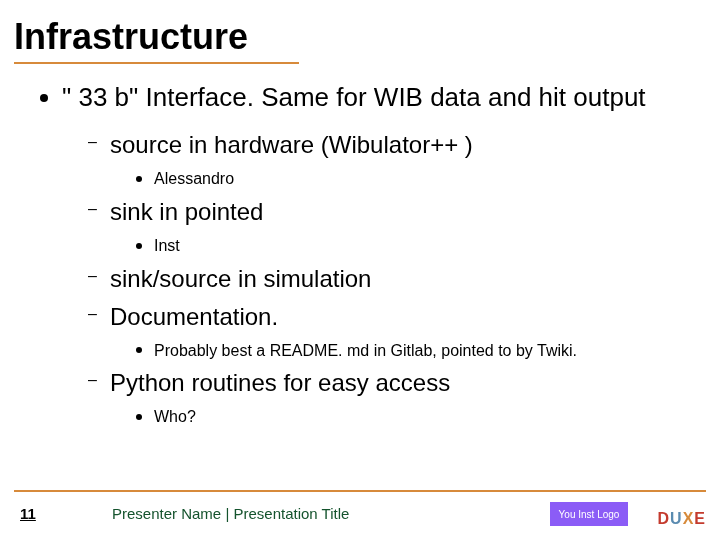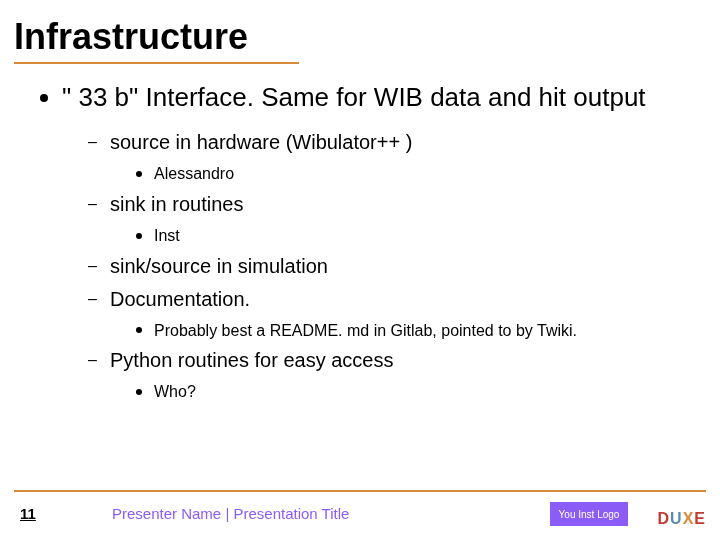--- a/index.html
+++ b/index.html
@@ -9,29 +9,29 @@
   .title-underline { position: absolute; top: 62px; left: 14px; width: 285px; border-bottom: 2px solid #d78a3b; }
 
   .content { position: absolute; top: 82px; left: 40px; right: 28px; }
 
   .lvl1 { margin: 0 0 18px 0; }
   .lvl1 .bullet { display:inline-block; width:8px; height:8px; background:#000; border-radius:50%; vertical-align:middle; margin-right:14px; }
   .lvl1 .text { font-size: 26px; vertical-align:middle; }
 
   .lvl2 { margin: 10px 0 10px 48px; }
   .lvl2 .dash { display:inline-block; width:10px; vertical-align:top; font-size:16px; line-height:22px; margin-right:12px; color:#000; }
-  .lvl2 .text { font-size: 20px; vertical-align:top;margin-top:48px; }
+  .lvl2 .text { font-size: 24px; vertical-align:top;margin-top:48px; }
 
   .lvl3 { margin: 8px 0 8px 96px; }
   .lvl3 .bullet { display:inline-block; width:6px; height:6px; background:#000; border-radius:50%; vertical-align:middle; margin-right:12px; }
   .lvl3 .text { font-size: 16px; vertical-align:middle; }
 
   .footer-rule { position:absolute; left:14px; right:14px; bottom:48px; border-top:2px solid #d78a3b; }
   .page-num { position:absolute; left:20px; bottom:18px; font-size:15px; font-weight:bold; color:#000;text-decoration:underline; }
-  .footer-text { position:absolute; left:112px; bottom:18px; font-size:15px; color:#8b5cf6; }
+  .footer-text { position:absolute; left:112px; bottom:18px; font-size:15px; color:#14532d; }
 
   .inst-logo { position:absolute; right:92px; bottom:14px; width:78px; height:24px; background:#8b5cf6; color:#fff; font-size:10px; display:flex; align-items:center; justify-content:center; }
   .dune-logo { position:absolute; right:14px; bottom:12px; font-size:16px; font-weight:bold; letter-spacing:1px; }
   .dune-logo .d  { color:#c43b2e; }
   .dune-logo .u  { color:#5a8bb0; }
   .dune-logo .x  { color:#d78a3b; }
   .dune-logo .e  { color:#c43b2e; }
 </style>
 </head>
 <body>
@@ -48,21 +48,21 @@
     </div>
 
     <div class="lvl2">
       <span class="dash">–</span><span class="text">source in hardware (Wibulator++ )</span>
     </div>
     <div class="lvl3">
       <span class="bullet"></span><span class="text">Alessandro</span>
     </div>
 
     <div class="lvl2">
-      <span class="dash">–</span><span class="text">sink in routines</span>
+      <span class="dash">–</span><span class="text">sink in pointed</span>
     </div>
     <div class="lvl3">
       <span class="bullet"></span><span class="text">Inst</span>
     </div>
 
     <div class="lvl2">
       <span class="dash">–</span><span class="text">sink/source in simulation</span>
     </div>
 
     <div class="lvl2">

